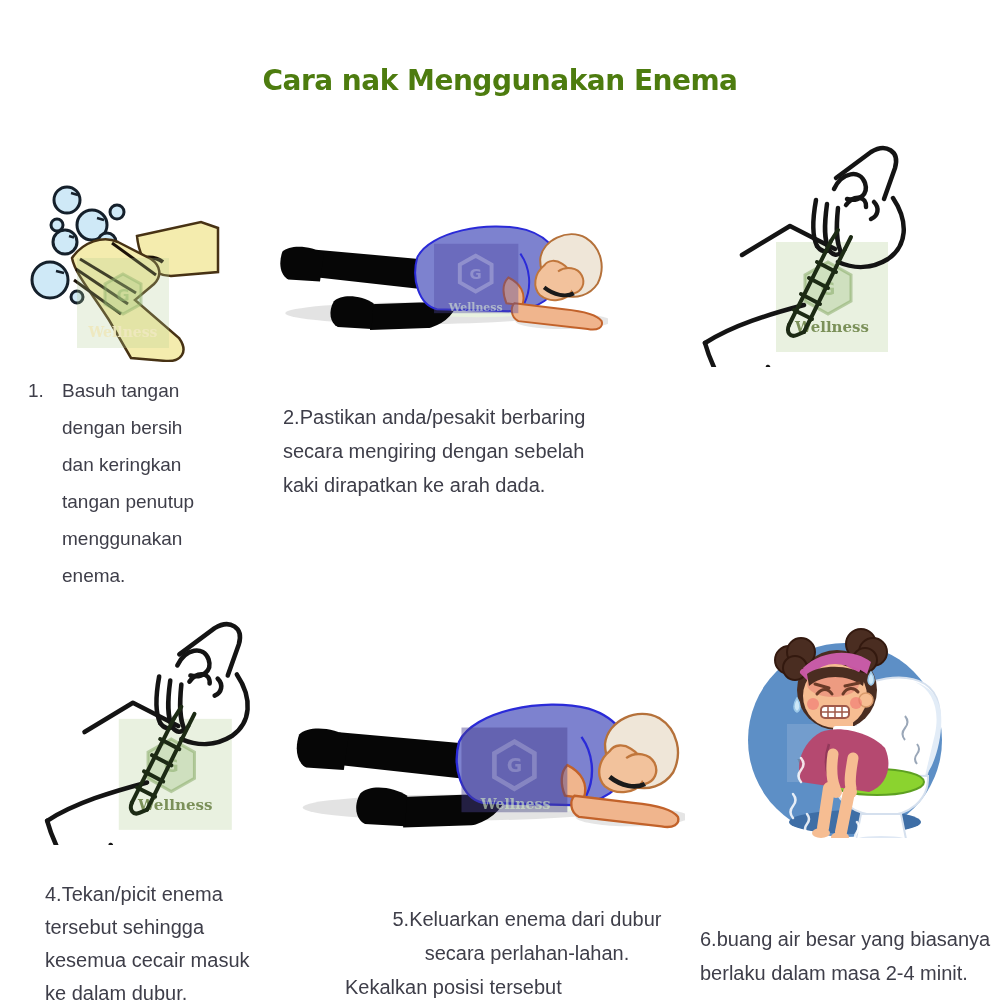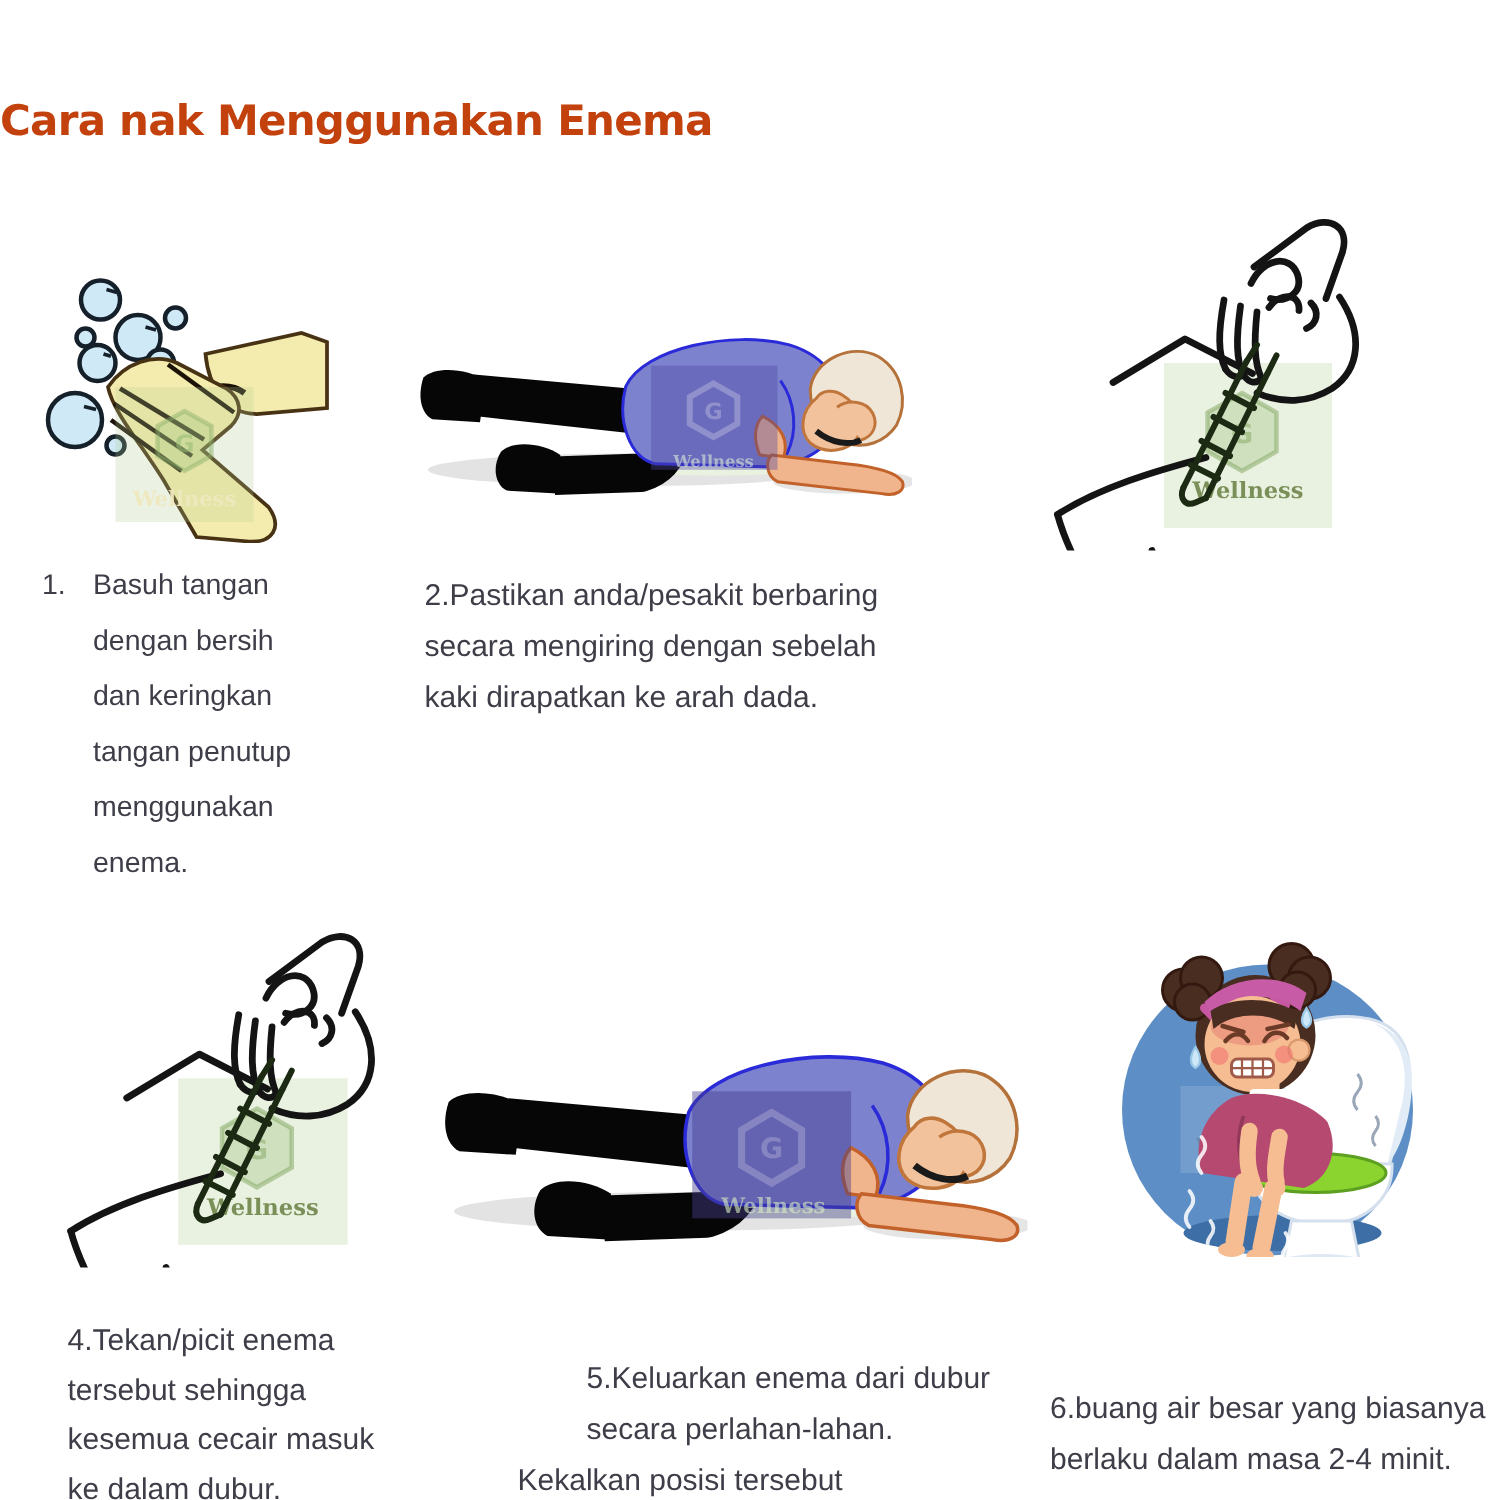--- a/index.html
+++ b/index.html
@@ -1,44 +1,44 @@
 <!DOCTYPE html>
 <html><head>
 <meta charset="utf-8">
 <style>
   html,body { margin:0; padding:0; background:#ffffff; }
   .page {
     position:relative; width:1000px; height:1000px; background:#ffffff;
     font-family:"Liberation Sans", sans-serif; overflow:hidden;
   }
   .title {
-    position:absolute; top:64px; left:0; width:100%; 
+    position:absolute; top:64px; left:0; width:100%; text-align:center;
     font-family:"DejaVu Sans", sans-serif; font-weight:bold; font-size:28px;
-    letter-spacing:-0.5px; color:#c2410c;
+    letter-spacing:-0.5px; color:#4d7c0f;
   }
   figure.illus { position:absolute; margin:0; padding:0; }
   figure.illus svg { display:block; width:100%; height:100%; }
   .cap { position:absolute; color:#3e3e49; }
   .cap-sm { font-size:19px; line-height:37px; }
   .cap-md { font-size:20px; line-height:34px; }
   .cap-tight { line-height:33px; }
   .step1 { display:flex; }
   .step1 .num { width:34px; flex:none; }
   .step1 .body { width:150px; }
-  .step5 .p1 { margin-left:46px; width:292px; }
+  .step5 .p1 { margin-left:36px; width:292px;text-align:center; }
   .step5 .p2 { margin-left:0; }
   
   #illus1 { left:15px;  top:162px; width:225px; height:200px; }
   #illus2 { left:270px; top:216px; width:338px; height:121px; }
   #illus3 { left:688px; top:142px; width:220px; height:225px; }
   #illus4 { left:30px;  top:618px; width:222px; height:227px; }
   #illus5 { left:285px; top:692px; width:400px; height:144px; }
   #illus6 { left:737px; top:616px; width:216px; height:222px; }
   #cap1 { left:28px;  top:372px; }
-  #cap2 { left:283px; top:380px; width:335px; }
+  #cap2 { left:283px; top:400px; width:335px; }
   #cap3 { left:685px; top:372px; width:312px; }
   #cap4 { left:45px;  top:878px; width:205px; }
   #cap5 { left:345px; top:902px; width:335px; }
   #cap6 { left:700px; top:922px; width:305px; }
   .wm-text { font-family:"DejaVu Serif", serif; font-weight:bold; }
 </style>
 </head>
 <body>
 
 <div class="page">

